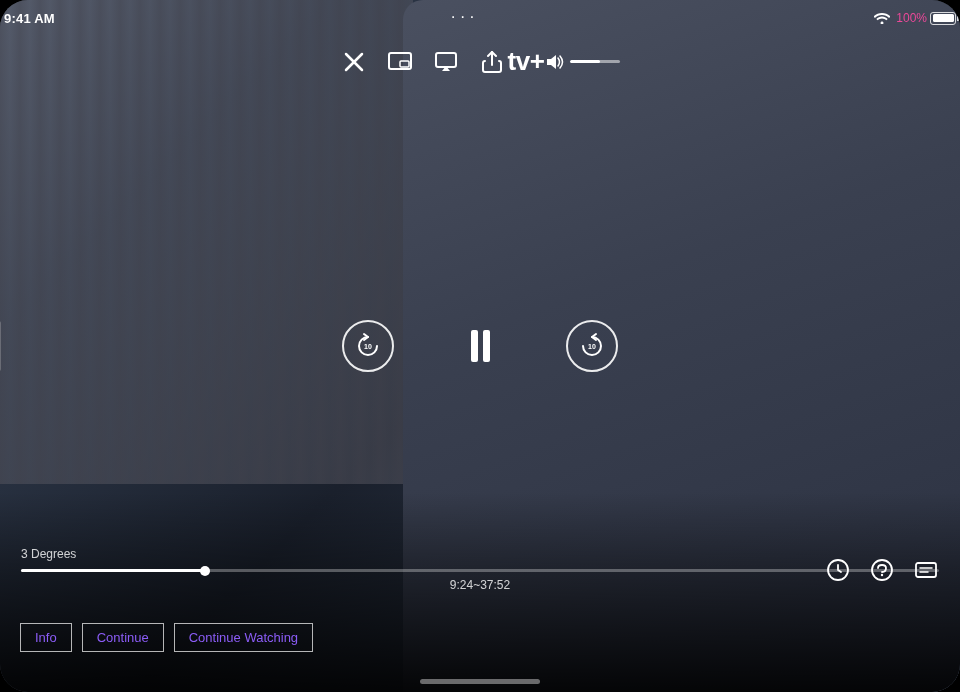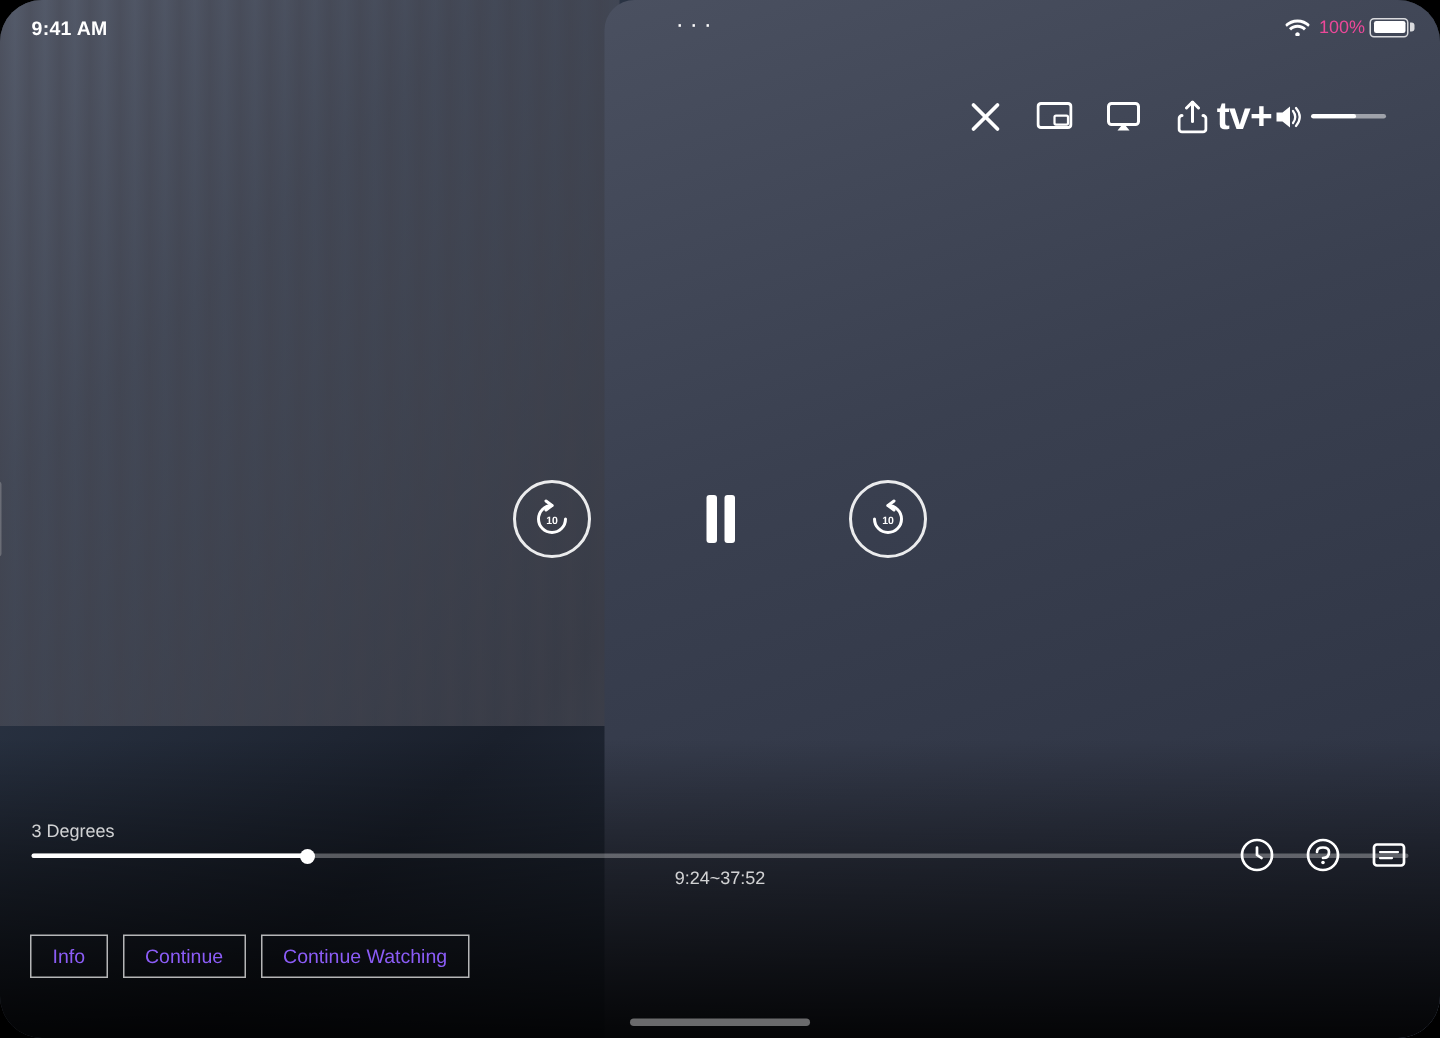--- a/index.html
+++ b/index.html
@@ -29,21 +29,21 @@
     
     .status-bar {
       position: absolute;
       top: 0;
       left: 0;
       right: 0;
       height: 36px;
       display: flex;
       align-items: center;
       justify-content: space-between;
-      padding: 0 21px;
+      padding: 0 4px;
       z-index: 20;
       background: transparent;
       gap: 28px;
     }
 
     .status-time {
       color: #fff;
       font-size: 13px;
       font-weight: 600;
       letter-spacing: 0.2px;
@@ -155,27 +155,27 @@
       bottom: 0;
       left: 0;
       right: 0;
       height: 200px;
       background: linear-gradient(to top, rgba(0,0,0,0.9) 0%, rgba(0,0,0,0.4) 60%, transparent 100%);
     }
 
     
     .top-controls {
       position: absolute;
-      top: 52px;
-      left: 0;
-      right: 0;
-      display: flex;
-      align-items: center;
-      justify-content: flex-end;
-      padding: 10px 36px;
+      top: 36px;
+      left: 0;
+      right: 0;
+      display: flex;
+      align-items: center;
+      justify-content: center;
+      padding: 10px 20px;
       z-index: 20;
     }
 
     .top-left-controls {
       display: flex;
       align-items: center;
       gap: 18px;
     }
 
     .ctrl-btn {

